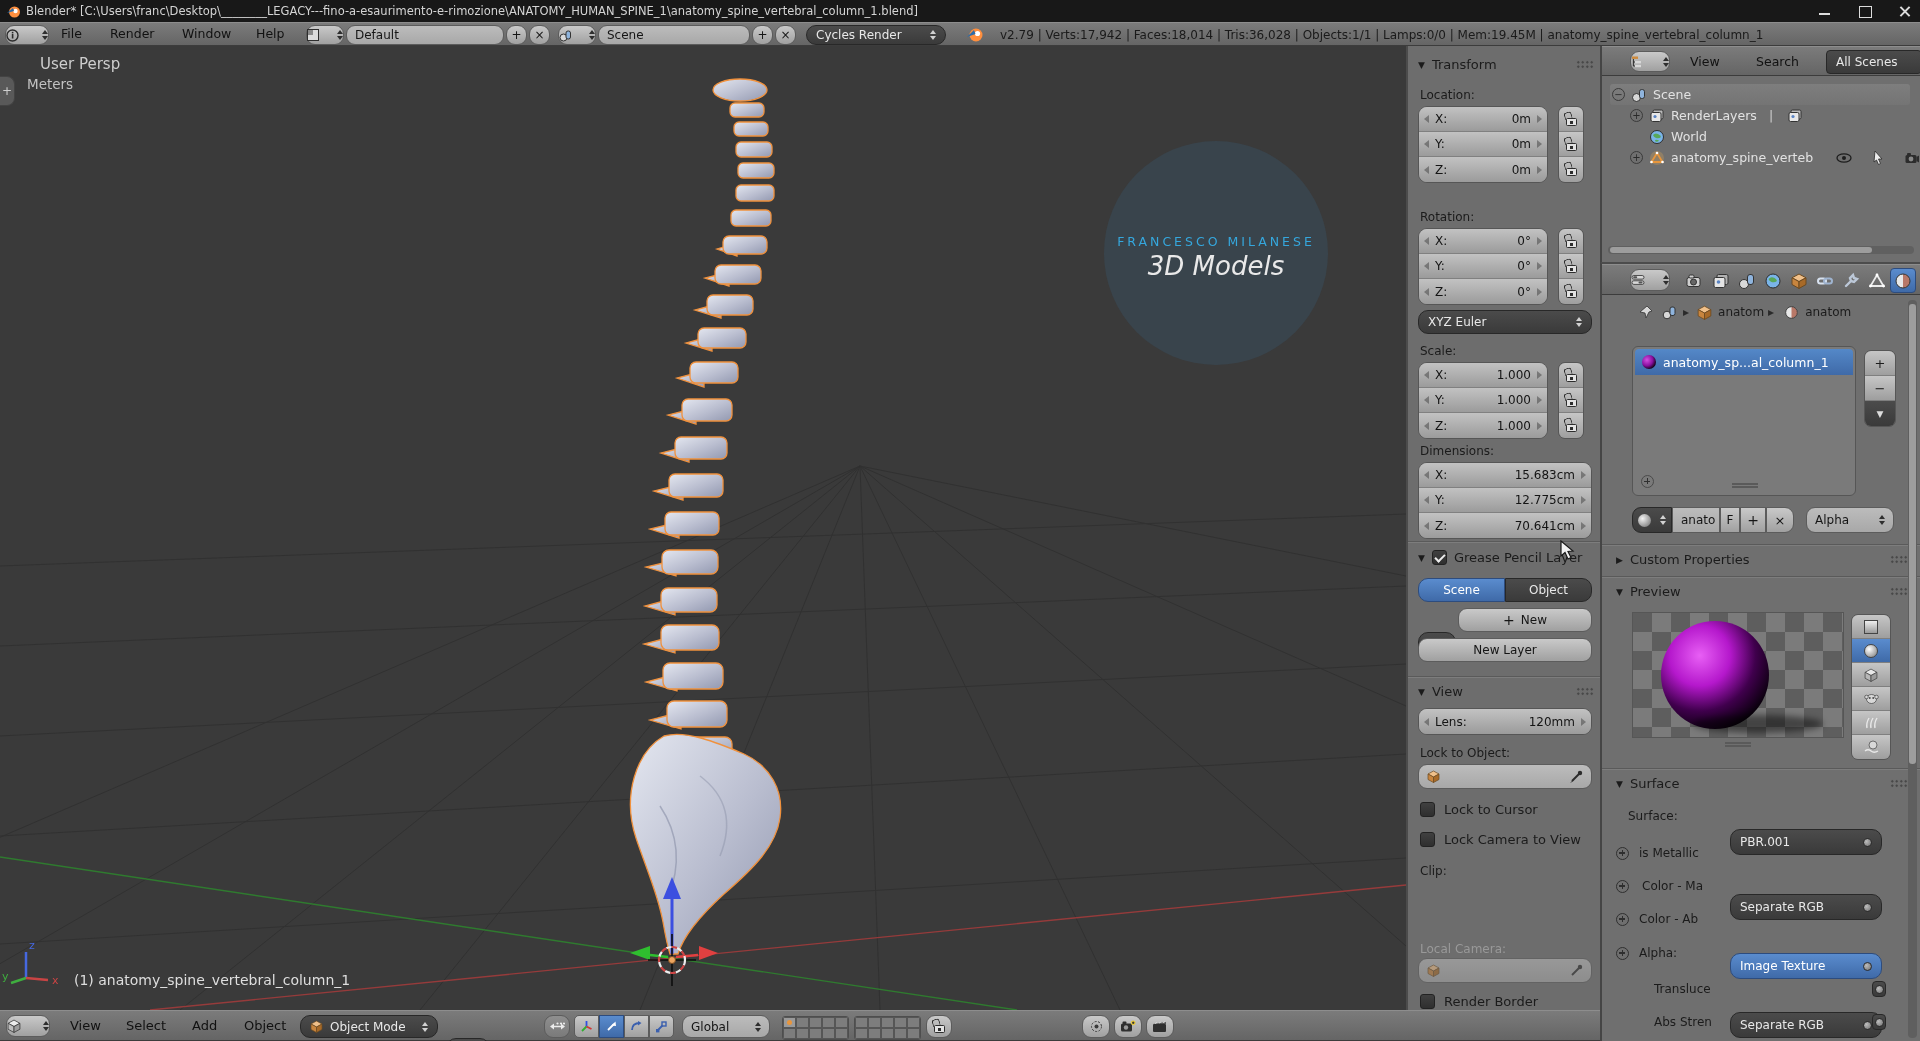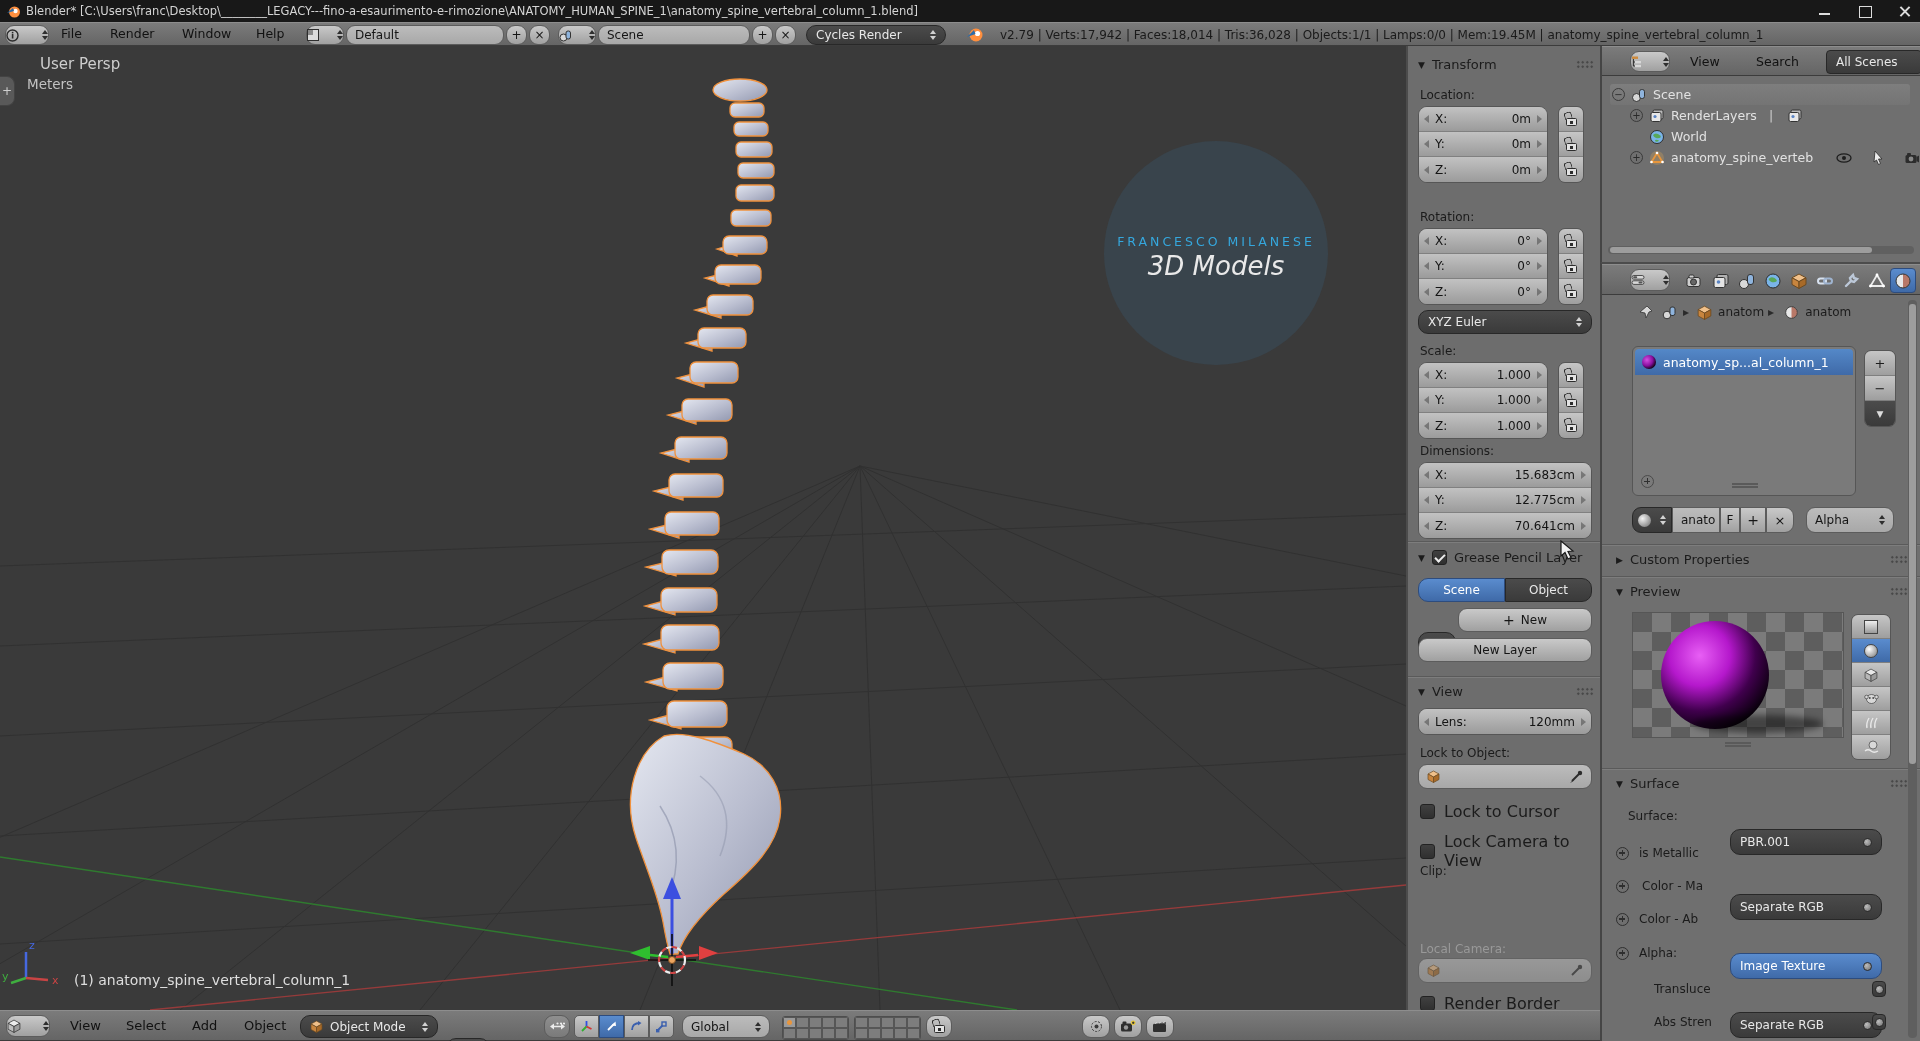--- a/index.html
+++ b/index.html
@@ -42,21 +42,21 @@
 .padlock:before{content:"";position:absolute;width:6px;height:6px;border:1.5px solid #2d2d2d;border-bottom:0;border-radius:3px 3px 0 0;top:-7px;left:-3px;transform:rotate(-16deg)}
 .padlock:after{content:"";position:absolute;width:3px;height:3px;background:#2d2d2d;left:3px;top:2px}
 
 .phead{position:absolute;display:flex;align-items:center;gap:7px;color:#1b1b1b;font-size:13px}
 .phead .tri{font-size:9px;color:#1b1b1b}
 .dots{margin-left:auto;width:18px;height:9px;background-image:radial-gradient(#454545 1px,transparent 1.3px);background-size:4.5px 4.5px}
 .lab{position:absolute;color:#1b1b1b;font-size:12px}
 .lab.dim{color:#999}
 .cb{width:15px;height:15px;border-radius:3px;background:linear-gradient(#404040,#2f2f2f);border:1px solid #222;flex:none}
 .cb.checked:after{content:"";display:block;width:8px;height:4px;border-left:2px solid #ededed;border-bottom:2px solid #ededed;transform:rotate(-45deg);margin:3px 0 0 2px}
-.cbrow{position:absolute;display:flex;align-items:center;gap:9px;color:#1b1b1b;font-size:16px}
+.cbrow{position:absolute;display:flex;align-items:center;gap:9px;color:#1b1b1b;font-size:13px}
 .pcirc{width:13px;height:13px;border-radius:50%;border:1.5px solid #2f2f2f;position:relative;flex:none}
 .pcirc:before{content:"";position:absolute;left:2px;top:4.5px;width:6px;height:1.5px;background:#2f2f2f}
 .pcirc:after{content:"";position:absolute;left:4.5px;top:2px;width:1.5px;height:6px;background:#2f2f2f}
 .sep{position:absolute;left:0;width:100%;height:2px;border-top:1px solid #5a5a5a;border-bottom:1px solid #7d7d7d}
 
 #viewport{position:absolute;left:0;top:46px;width:1406px;height:964px;background:#3a3a3a;overflow:hidden}
 #npanel{position:absolute;left:1406px;top:46px;width:194px;height:964px;background:#6d6d6d;border-left:2px solid #4c4c4c;overflow:hidden}
 #outliner{position:absolute;left:1600px;top:46px;width:320px;height:216px;background:#6f6f6f;border-left:2px solid #454545;overflow:hidden}
 #props{position:absolute;left:1600px;top:262px;width:320px;height:779px;background:#6f6f6f;border-left:2px solid #454545;border-top:2px solid #4c4c4c;overflow:hidden}
 #v3dheader{position:absolute;left:0;top:1010px;width:1600px;height:31px}

